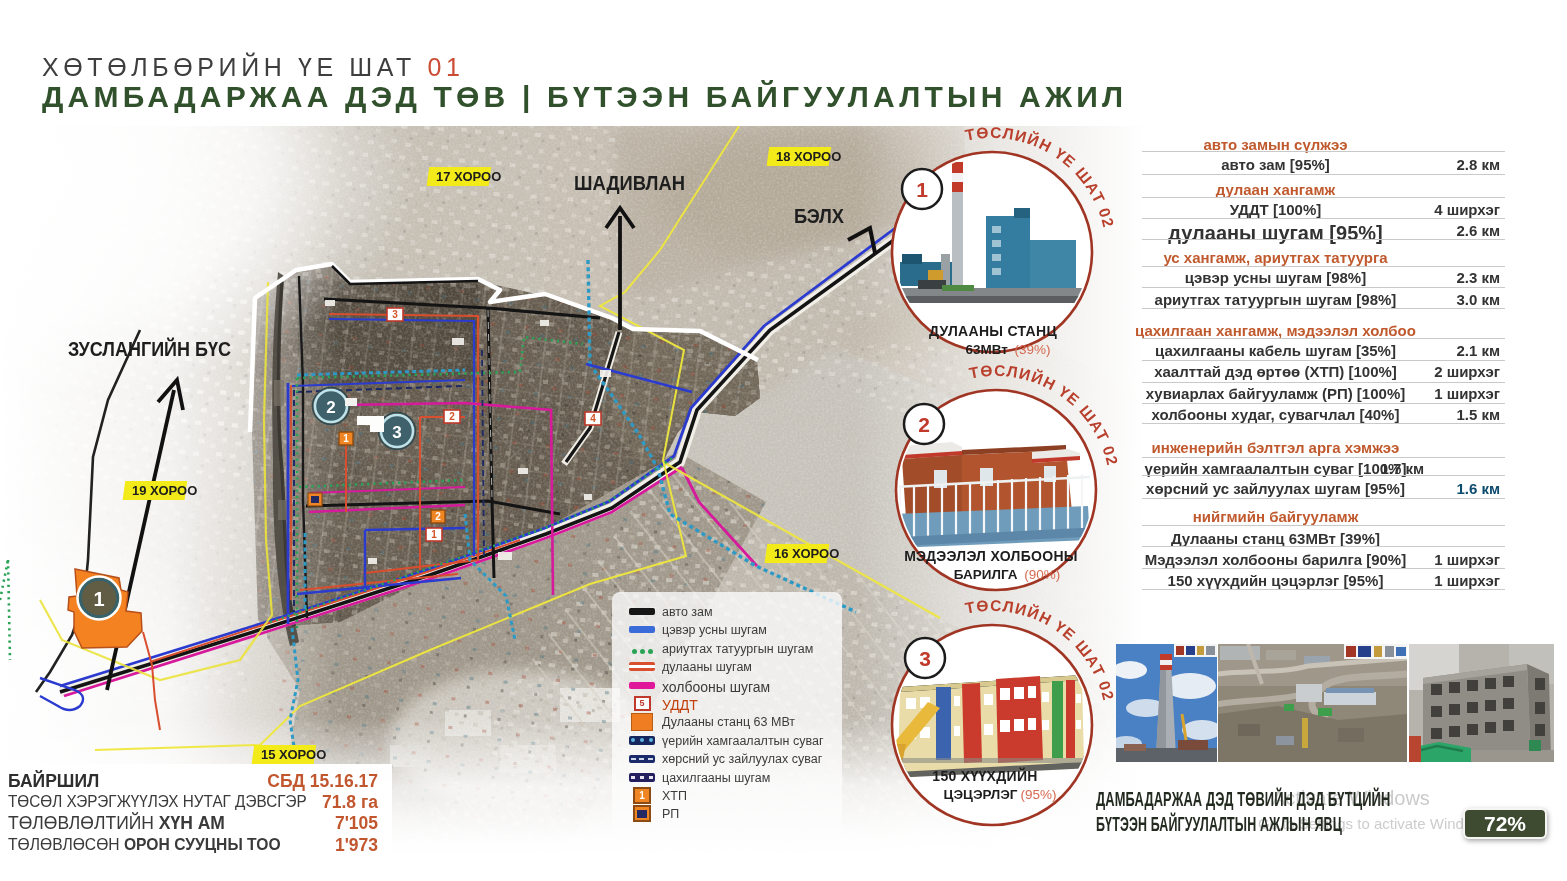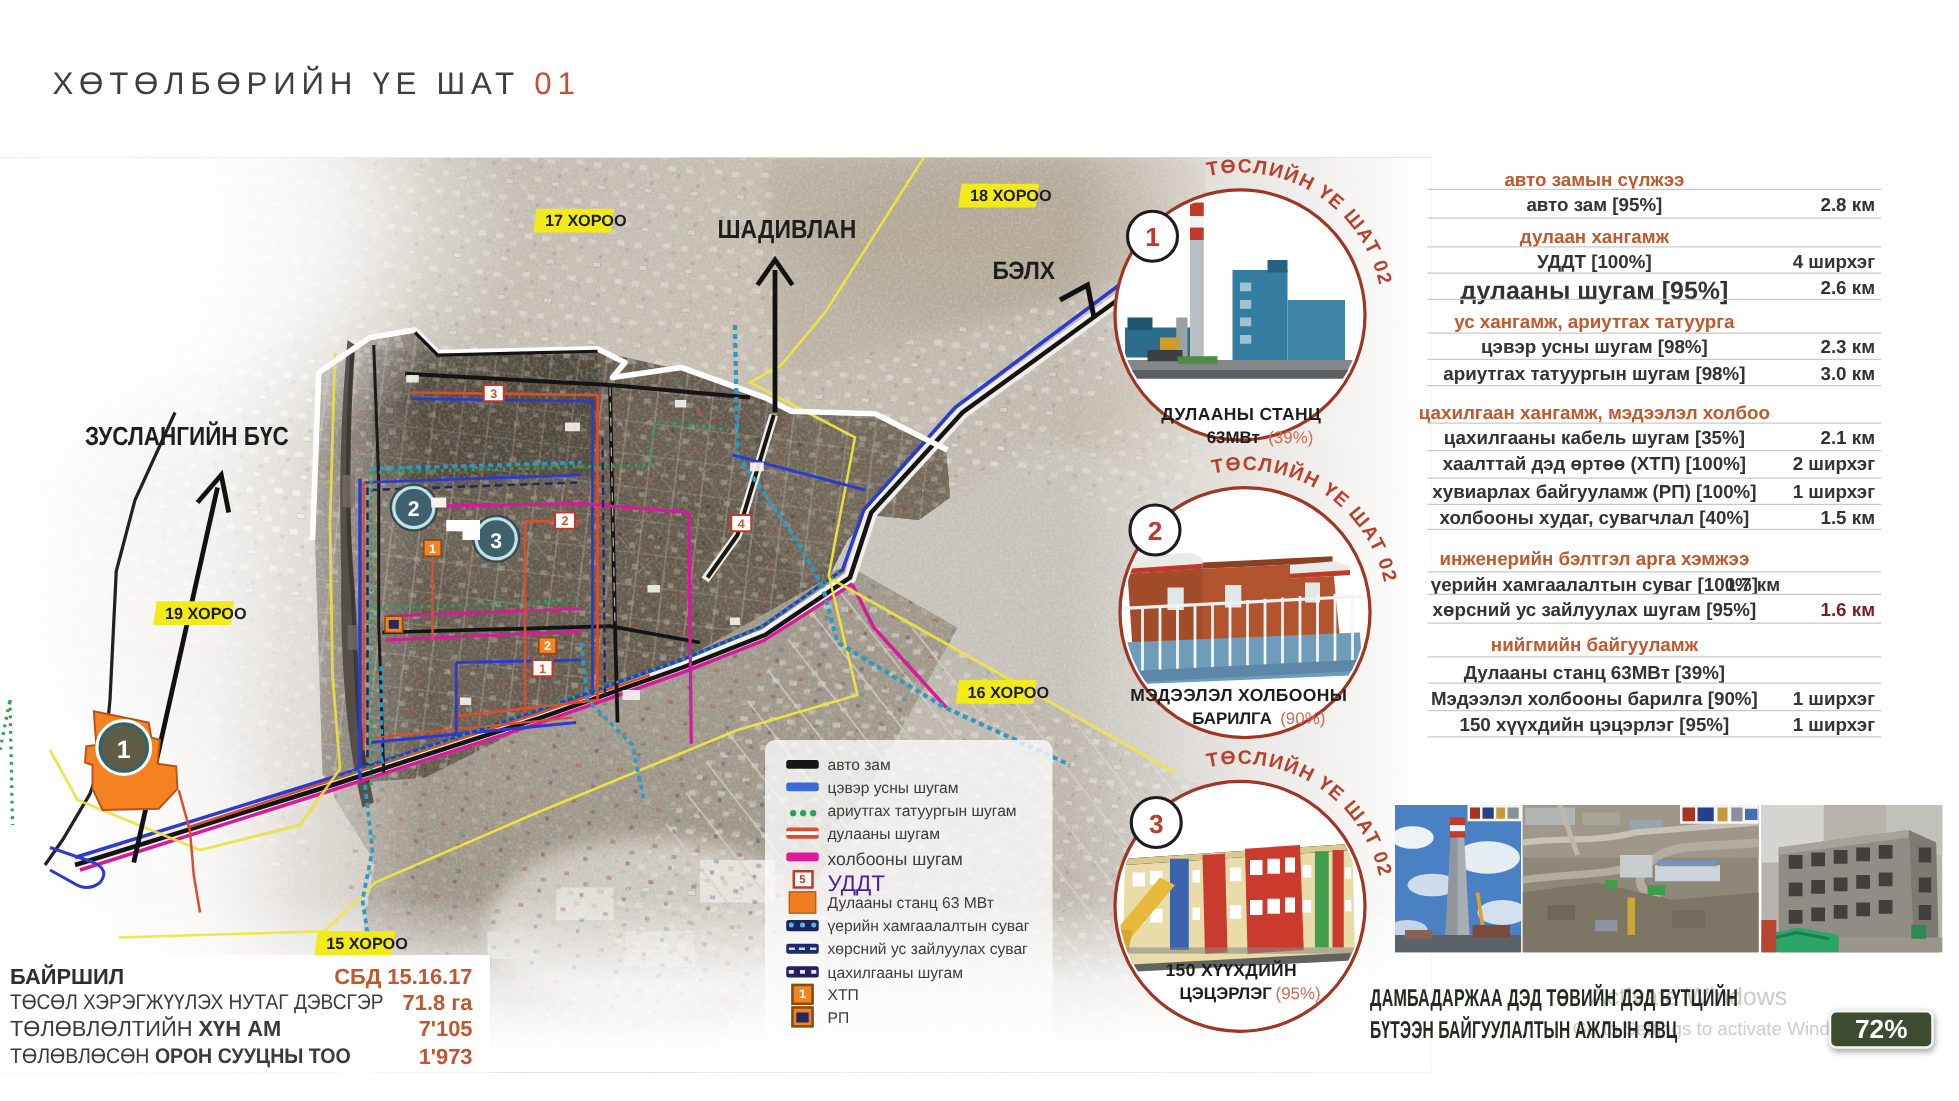--- a/index.html
+++ b/index.html
@@ -4,20 +4,21 @@
   html,body{margin:0;padding:0;width:1567px;height:881px;background:#fff;overflow:hidden;
     font-family:"Liberation Sans", sans-serif;}
   .abs{position:absolute;}
   #page{position:relative;width:1567px;height:881px;}
 </style></head>
 <body>
 <div id="page">
 
 <div class="abs" style="left:42px;top:53px;font-size:25px;letter-spacing:4.6px;color:#3e3e3e;">ХӨТӨЛБӨРИЙН ҮЕ ШАТ <span style="color:#cc4b33;">01</span></div>
 
+<div class="abs" style="left:42px;top:80px;font-size:30px;font-weight:bold;letter-spacing:4.2px;color:#31502c;">ДАМБАДАРЖАА ДЭД ТӨВ | БҮТЭЭН БАЙГУУЛАЛТЫН АЖИЛ</div>
 
 <svg class="abs" style="left:0;top:126px" width="1145" height="732" viewBox="0 126 1145 732">
 <defs>
   <filter id="nzW" x="0%" y="0%" width="100%" height="100%">
     <feTurbulence type="fractalNoise" baseFrequency="0.45" numOctaves="2" seed="19"></feTurbulence>
     <feColorMatrix type="matrix" values="0 0 0 0 1  0 0 0 0 1  0 0 0 0 1  1.1 0 0 0 -0.45"></feColorMatrix>
   </filter>
   <filter id="nzB" x="0%" y="0%" width="100%" height="100%">
     <feTurbulence type="fractalNoise" baseFrequency="0.5" numOctaves="2" seed="7"></feTurbulence>
     <feColorMatrix type="matrix" values="0 0 0 0 0.2  0 0 0 0 0.18  0 0 0 0 0.15  0.75 0 0 0 -0.3"></feColorMatrix>
@@ -497,21 +498,21 @@
 <div style="display:flex;height:18.4px;align-items:flex-start">
         <div style="width:40px;display:flex;justify-content:center">
           <div style="width:26px;height:7px;background:#e0189a;border-radius:2px;margin-top:5px"></div>
         </div>
         <div style="font-size:14px;color:#3c3c3c;padding-top:2px">холбооны шугам</div>
       </div>
 <div style="display:flex;height:18.4px;align-items:flex-start">
         <div style="width:40px;display:flex;justify-content:center">
           <div style="width:13px;height:11px;background:#fff;border:2.5px solid #c0392b;text-align:center;font-size:9px;font-weight:bold;color:#c0392b;line-height:11px;margin-top:1px">5</div>
         </div>
-        <div style="font-size:18px;color:#4c1d95;padding-top:2px">УДДТ</div>
+        <div style="font-size:14px;color:#c2410c;padding-top:2px">УДДТ</div>
       </div>
 <div style="display:flex;height:18.4px;align-items:flex-start">
         <div style="width:40px;display:flex;justify-content:center">
           <div style="width:20px;height:16px;background:#f07d22;border:1.5px solid #b85c14;"></div>
         </div>
         <div style="font-size:12.5px;color:#3c3c3c;padding-top:2px">Дулааны станц 63 МВт</div>
       </div>
 <div style="display:flex;height:18.4px;align-items:flex-start">
         <div style="width:40px;display:flex;justify-content:center">
           <div style="width:26px;height:9px;background:#15275e;border-radius:2px;margin-top:4px;display:flex;justify-content:space-around;align-items:center">
@@ -621,21 +622,21 @@
 <div class="abs" style="left:1142px;top:423px;width:363px;height:0;border-top:1.4px solid #c9c9c9"></div>
 
 <div class="abs" style="left:1133px;top:439px;width:285px;text-align:center;font-size:15px;font-weight:bold;color:#c05a2e;white-space:nowrap">инженерийн бэлтгэл арга хэмжээ</div>
 <div class="abs" style="left:1142px;top:456.5px;width:363px;height:0;border-top:1.4px solid #c9c9c9"></div>
 
 <div class="abs" style="left:1133px;top:460px;width:285px;text-align:center;font-size:15px;font-weight:bold;color:#333;white-space:nowrap">үерийн хамгаалалтын суваг  [100%]</div>
 <div class="abs" style="left:1324px;top:460px;width:100px;text-align:right;font-size:15px;font-weight:bold;color:#333">1.7 км</div>
 <div class="abs" style="left:1142px;top:475px;width:363px;height:0;border-top:1.4px solid #c9c9c9"></div>
 
 <div class="abs" style="left:1133px;top:480px;width:285px;text-align:center;font-size:15px;font-weight:bold;color:#333;white-space:nowrap">хөрсний ус зайлуулах шугам  [95%]</div>
-<div class="abs" style="left:1400px;top:480px;width:100px;text-align:right;font-size:15px;font-weight:bold;color:#7f1d1d">1.6 км</div>
+<div class="abs" style="left:1400px;top:480px;width:100px;text-align:right;font-size:15px;font-weight:bold;color:#0c4a6e">1.6 км</div>
 <div class="abs" style="left:1142px;top:497.5px;width:363px;height:0;border-top:1.4px solid #c9c9c9"></div>
 
 <div class="abs" style="left:1133px;top:508px;width:285px;text-align:center;font-size:15px;font-weight:bold;color:#c05a2e;white-space:nowrap">нийгмийн байгууламж</div>
 <div class="abs" style="left:1142px;top:524.5px;width:363px;height:0;border-top:1.4px solid #c9c9c9"></div>
 
 <div class="abs" style="left:1133px;top:530px;width:285px;text-align:center;font-size:15px;font-weight:bold;color:#333;white-space:nowrap">Дулааны станц 63МВт  [39%]</div>
 <div class="abs" style="left:1142px;top:546px;width:363px;height:0;border-top:1.4px solid #c9c9c9"></div>
 
 <div class="abs" style="left:1133px;top:551px;width:285px;text-align:center;font-size:15px;font-weight:bold;color:#333;white-space:nowrap">Мэдээлэл холбооны барилга  [90%]</div>
 <div class="abs" style="left:1400px;top:551px;width:100px;text-align:right;font-size:15px;font-weight:bold;color:#333">1 ширхэг</div>

